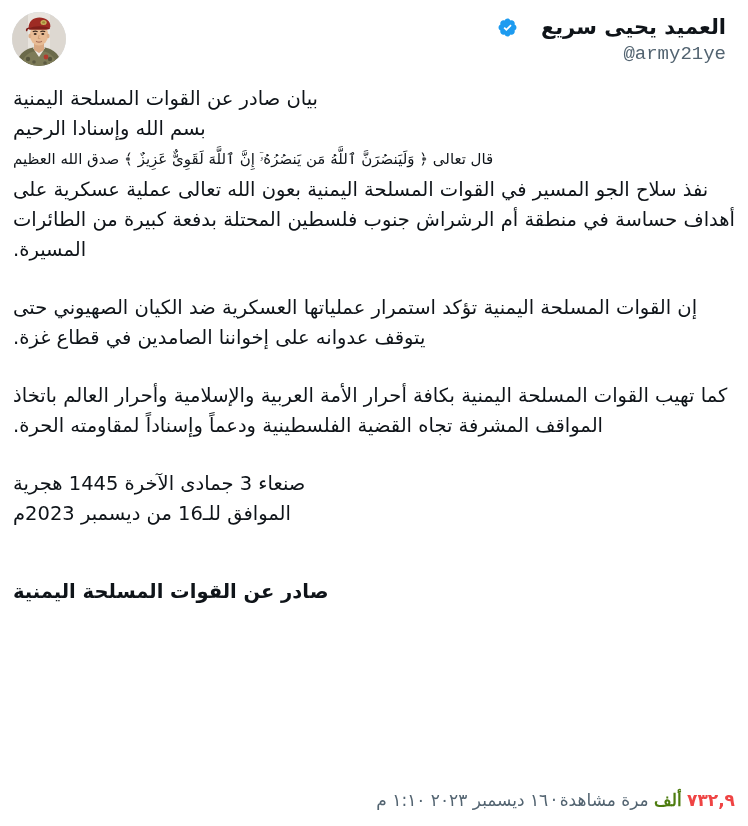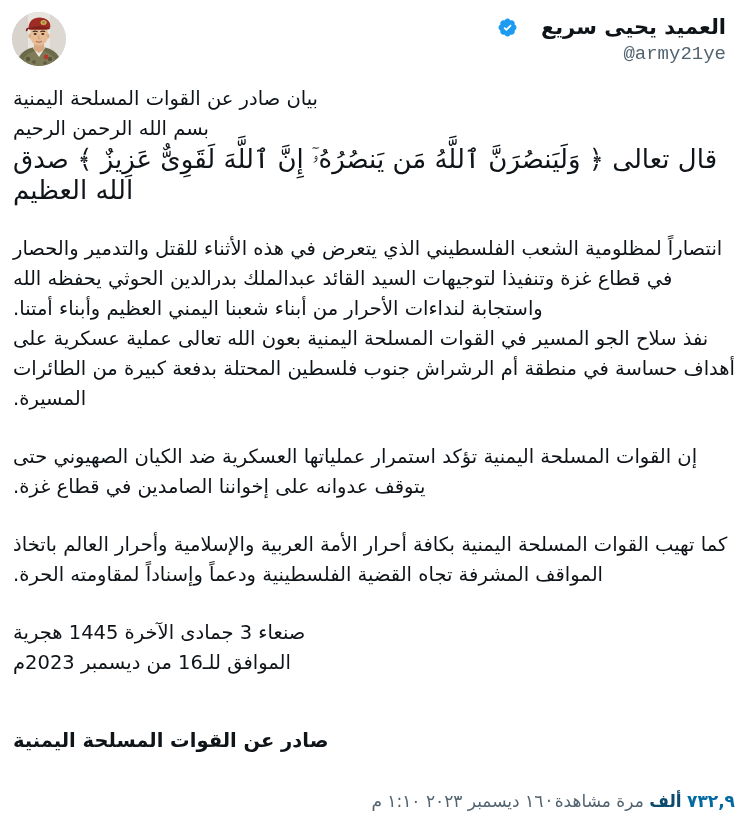--- a/index.html
+++ b/index.html
@@ -118,21 +118,21 @@
   .para {
     font-size: 19.5px;
     line-height: 30px;
     color: #0f1419;
     margin: 0;
     white-space: pre-wrap;
     word-wrap: break-word;
   }
   .para.spaced { margin-top: 28px; }
   .verse {
-    font-size: 26px;
+    font-size: 15px;
     line-height: 31px;
   }
   .sig { margin-top: 48px; font-weight: bold; }
 
   
   .tweet-footer {
     flex: 0 0 auto;
     padding: 0 13px 14px 13px;
     box-sizing: border-box;
     text-align: right;
@@ -140,25 +140,26 @@
   }
   .meta-line {
     font-size: 17px;
     color: #536471;
     line-height: 22px;
     white-space: nowrap;
     display: block;
   }
   .meta-line .views-count {
     font-weight: bold;
-    color: #0369a1;
+    color: #ef4444;
   }
   .meta-line .views-word {
     font-weight: bold;
-    color: #0c4a6e;
+    color: #4d7c0f;
+    font-family: Liberation Serif, serif;
   }
   .meta-sep { padding: 0 3px; }
 </style>
 </head>
 <body>
 
 <div class="tweet-card">
 
   <div class="tweet-header">
 
@@ -227,25 +228,24 @@
           <path d="M16.8 16.3 q-2.4 0.5 -2.1 2.2" stroke="#7e1f1a" stroke-width="1.6" fill="none" stroke-linecap="round"></path>
         </g>
       </svg>
     </div>
   </div>
 
   <div class="tweet-body">
 
     <p class="para">بيان صادر عن القوات المسلحة اليمنية</p>
 
-    <p class="para">بسم الله الرحمن الرحيم</p>
+    <p class="para">بسم الله وإسنادا الرحيم</p>
 
     <p class="para verse">قال تعالى ﴿ وَلَيَنصُرَنَّ ٱللَّهُ مَن يَنصُرُهُۥٓ إِنَّ ٱللَّهَ لَقَوِىٌّ عَزِيزٌ ﴾ صدق الله العظيم</p>
 
-    <p class="para spaced">انتصاراً لمظلومية الشعب الفلسطيني الذي يتعرض في هذه الأثناء للقتل والتدمير والحصار في قطاع غزة وتنفيذا لتوجيهات السيد القائد عبدالملك بدرالدين الحوثي يحفظه الله واستجابة لنداءات الأحرار من أبناء شعبنا اليمني العظيم وأبناء أمتنا.</p>
 
     <p class="para">نفذ سلاح الجو المسير في القوات المسلحة اليمنية بعون الله تعالى عملية عسكرية على أهداف حساسة في منطقة أم الرشراش جنوب فلسطين المحتلة بدفعة كبيرة من الطائرات المسيرة.</p>
 
     <p class="para spaced">إن القوات المسلحة اليمنية تؤكد استمرار عملياتها العسكرية ضد الكيان الصهيوني حتى يتوقف عدوانه على إخواننا الصامدين في قطاع غزة.</p>
 
     <p class="para spaced">كما تهيب القوات المسلحة اليمنية بكافة أحرار الأمة العربية والإسلامية وأحرار العالم باتخاذ المواقف المشرفة تجاه القضية الفلسطينية ودعماً وإسناداً لمقاومته الحرة.</p>
 
     <p class="para spaced">صنعاء 3 جمادى الآخرة 1445 هجرية</p>
 
     <p class="para">الموافق للـ16 من ديسمبر 2023م</p>

